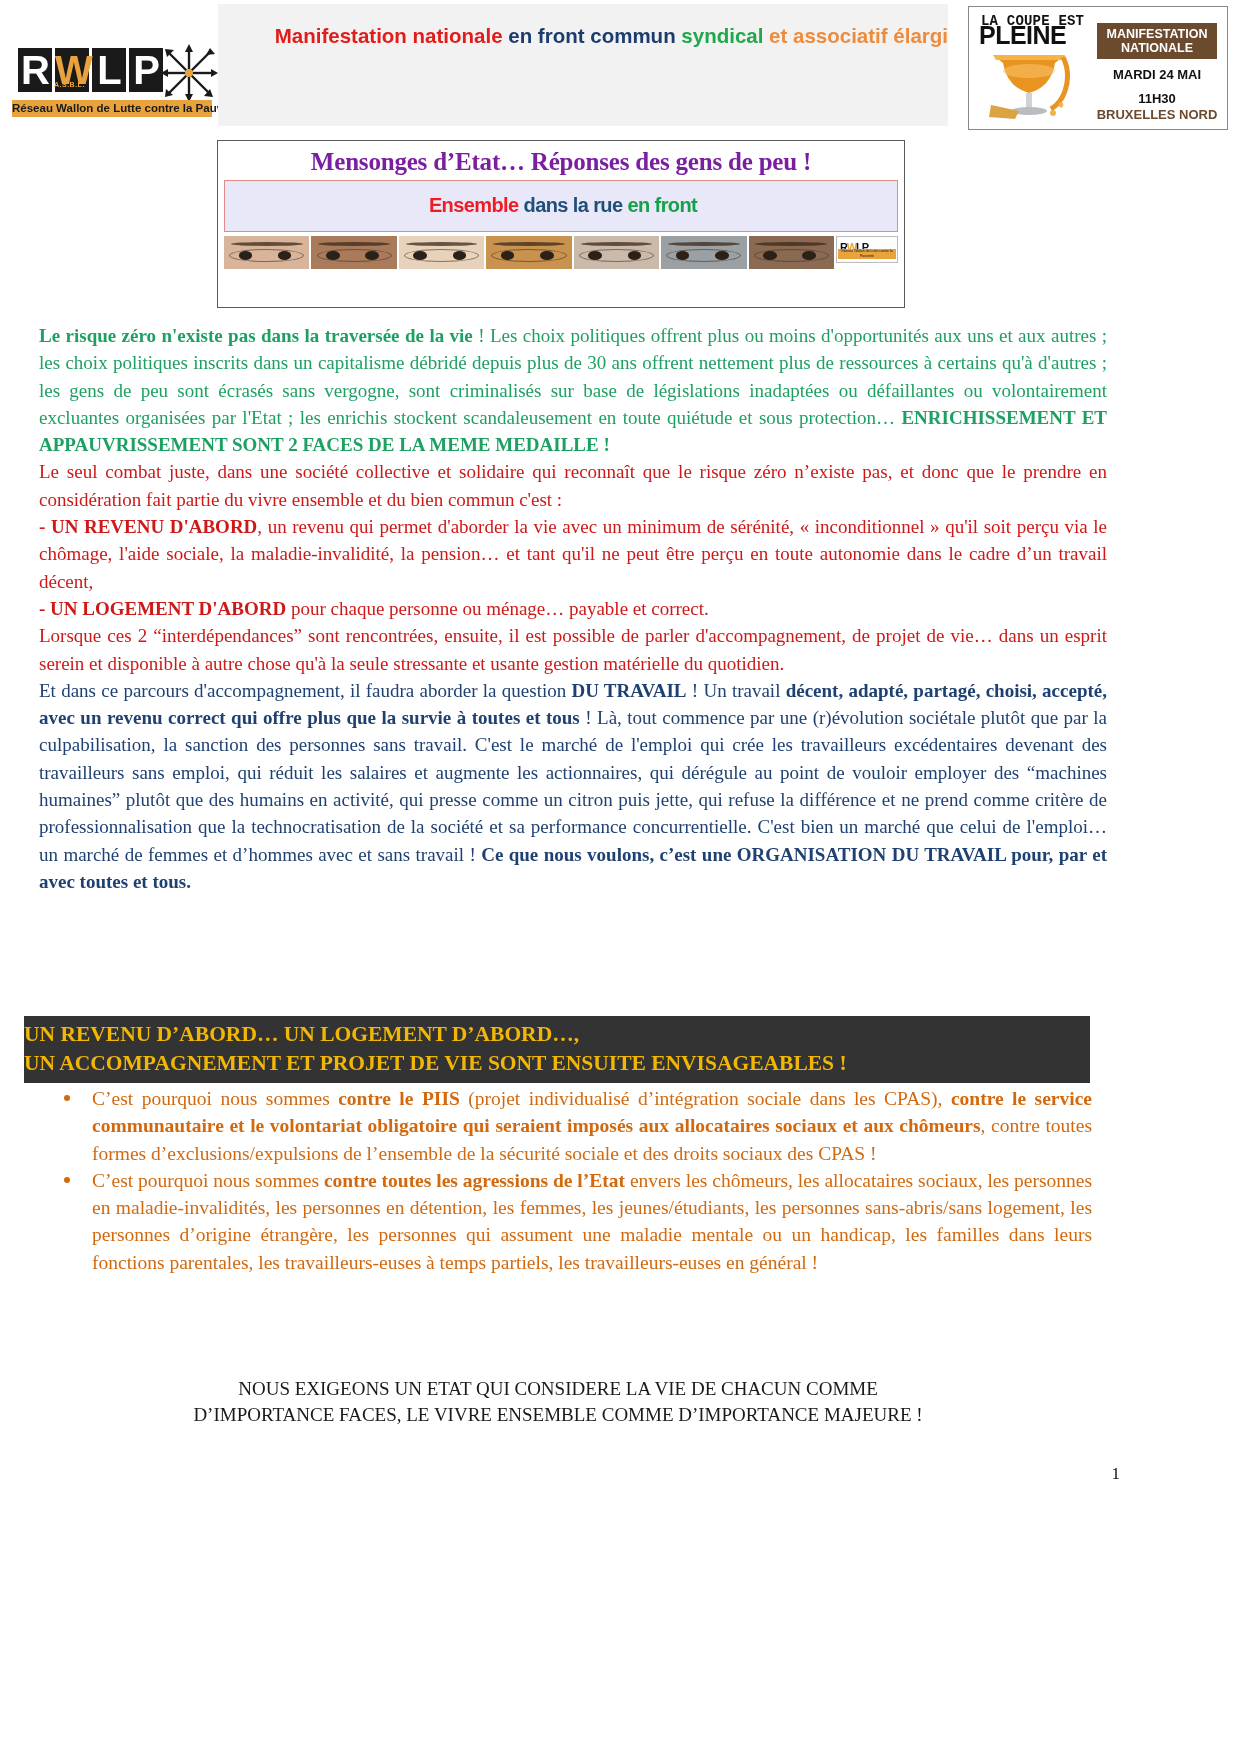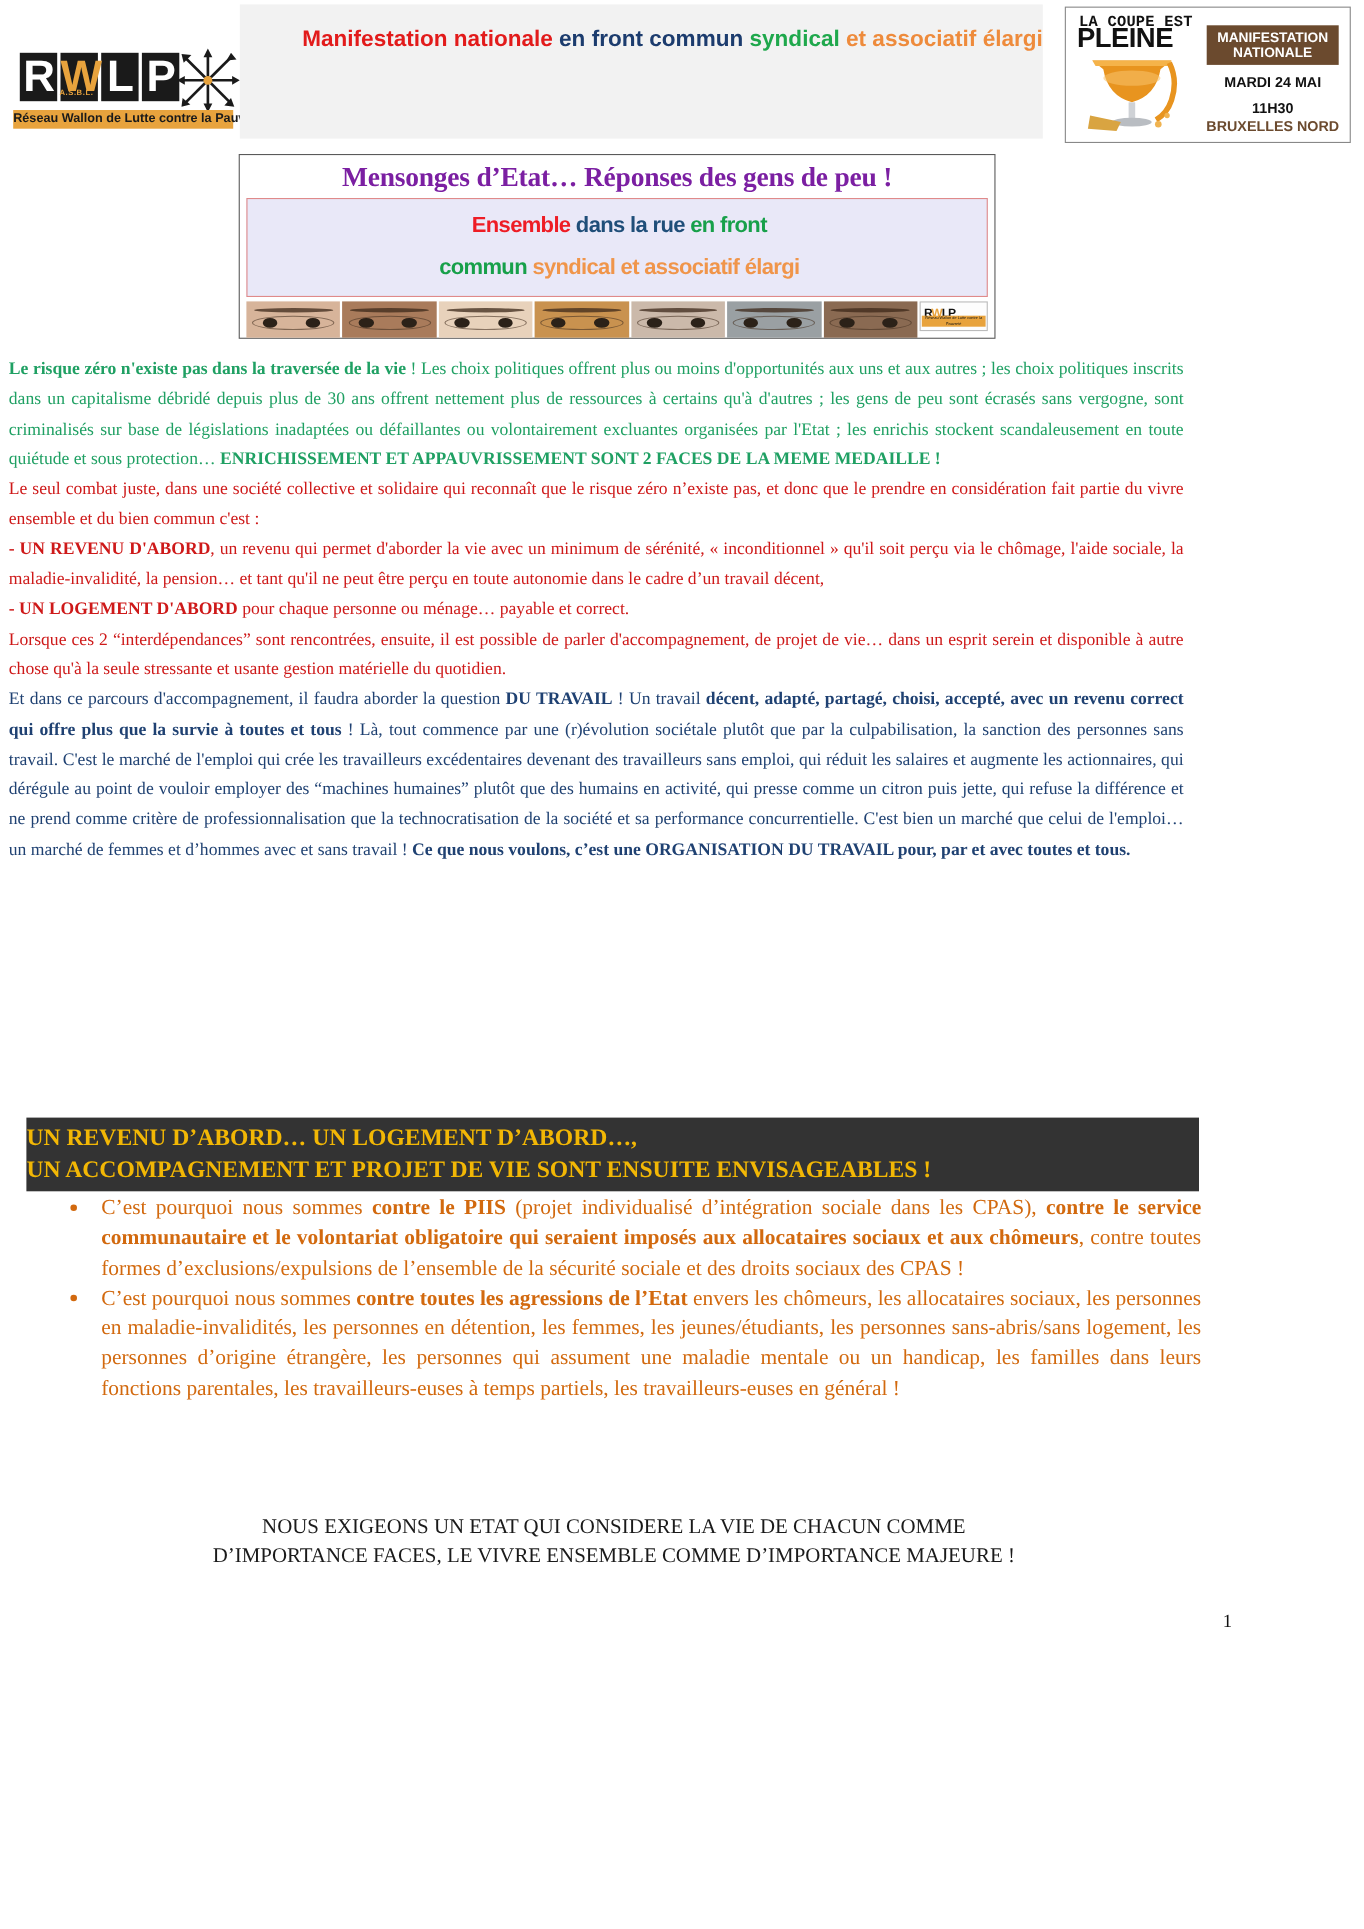--- a/index.html
+++ b/index.html
@@ -312,24 +312,24 @@
     color: #111;
     font-family: "Liberation Sans", sans-serif;
     font-size: 3.5px;
     text-align: center;
     line-height: 5px;
   }
 
   
   .body-text {
     position: absolute;
-    left: 8px;
+    left: 39px;
     top: 322px;
     width: 1068px;
-    font-size: 16px;
+    font-size: 19px;
     line-height: 27.3px;
     text-align: justify;
   }
   .body-text p {
     margin: 0;
     text-align: justify;
   }
   .t-green { color: #1FA063; }
   .t-red   { color: #CE1919; }
   .t-navy  { color: #1F4172; }
@@ -470,23 +470,20 @@
       </div>
     </div>
   </div>
 
   <div class="poster">
     <div class="poster-head">Mensonges d’Etat… Réponses des gens de peu !</div>
     <div class="poster-box">
       <div>
         <span class="p-red">Ensemble </span><span class="p-navy">dans la rue </span><span class="p-green">en front</span>
       </div>
-      <div>
-        <span class="p-green">commun </span><span class="p-orange">syndical et associatif élargi</span>
-      </div>
     </div>
     <div class="eyes-strip">
       <div class="eye" style="background:#d7b49a">
         <div class="brow"></div>
           <div class="lid"></div>
           <div class="pupil-l"></div>
           <div class="pupil-r"></div>
       </div>
       <div class="eye" style="background:#a97b5b">
         <div class="brow"></div>

